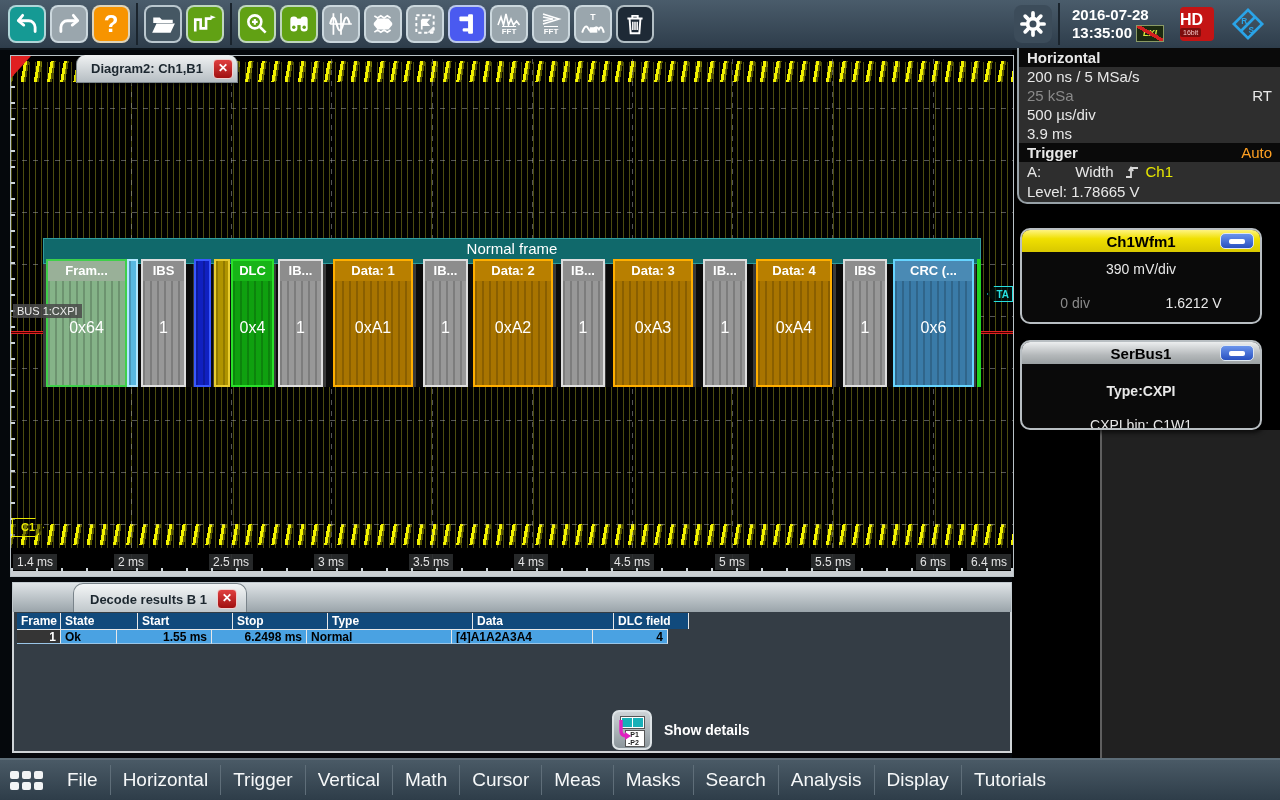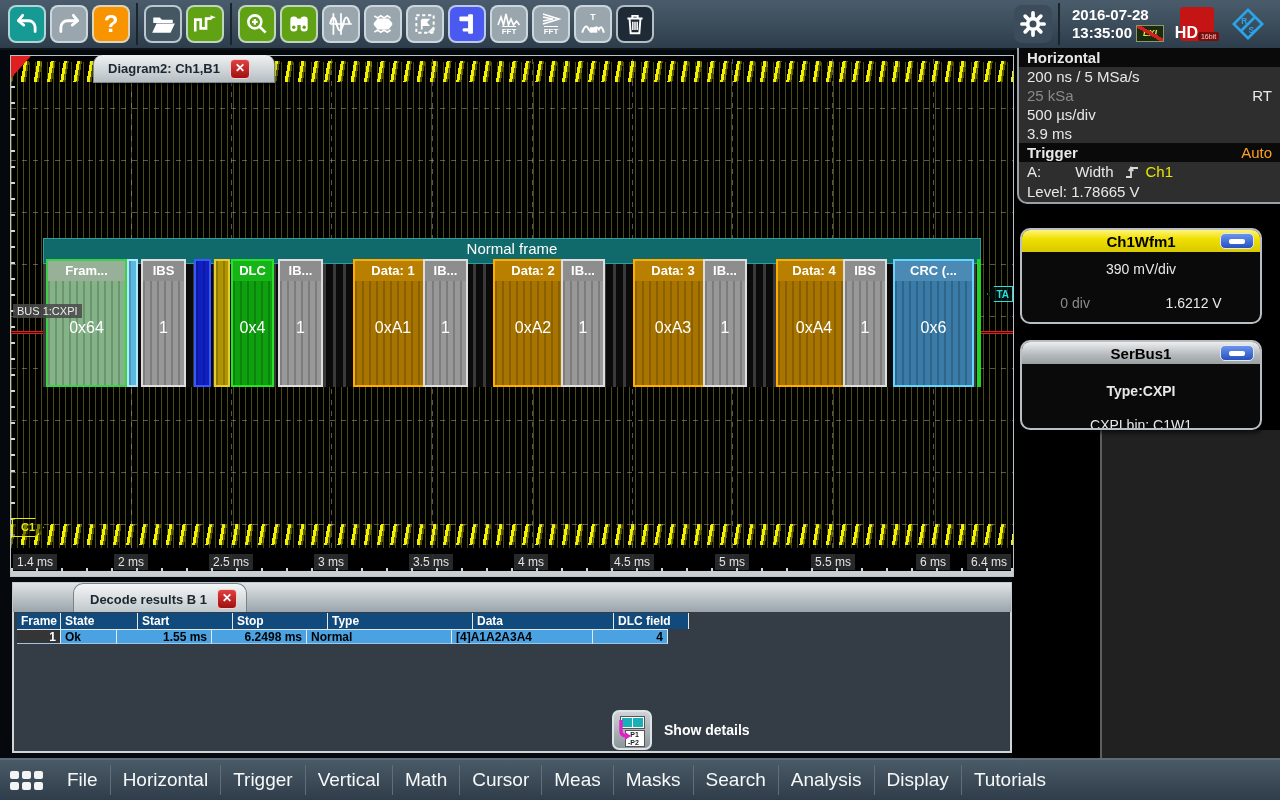--- a/index.html
+++ b/index.html
@@ -22,21 +22,21 @@
   .fftwrap span{color:#fff;font-size:8px;font-weight:bold;letter-spacing:0;border-top:1px solid #fff;padding-top:1px;}
   .tright{margin-left:auto;display:flex;align-items:center;}
   .dt{color:#fff;font-weight:bold;font-size:15px;line-height:18px;text-align:left;margin:0 8px;}
   .dtrow{display:flex;align-items:center;gap:4px;}
   .lxi{width:26px;height:15px;background:#1c2a10;border:1px solid #8a9a66;position:relative;
     display:flex;align-items:center;justify-content:center;}
   .lxi em{color:#d8e840;font-size:9px;font-weight:bold;}
   .lxi:after{content:"";position:absolute;inset:0;
     background:linear-gradient(to top right,transparent 44%,#d42020 44%,#d42020 58%,transparent 58%);}
   .hdbadge{width:34px;height:34px;background:#c41414;border-radius:4px;margin:0 8px;
-    display:flex;flex-direction:row;align-items:flex-end;justify-content:center;flex:none;}
+    display:flex;flex-direction:column;align-items:flex-start;justify-content:center;flex:none;}
   .hdbadge b{color:#fff;font-size:16px;line-height:16px;}
   .hdbadge i{font-style:normal;color:#f4c6c6;font-size:7px;background:#7c0d0d;
     padding:0 3px;border-radius:2px;line-height:9px;}
   .rslogo{margin:0 6px;}
 
   
   .diagram{position:absolute;left:10px;top:55px;width:1002px;height:520px;background:#000;
     border:1px solid #b9c2c7;box-sizing:content-box;}
   .wave-olive{position:absolute;left:0;right:0;top:6px;height:486px;
     background:repeating-linear-gradient(90deg,rgba(150,150,30,.5) 0 1px,transparent 1px 6px);}
@@ -69,42 +69,42 @@
     background-image:repeating-linear-gradient(90deg,rgba(0,0,0,.18) 0 2px,transparent 2px 7px);}
   .bk .lbl{height:20px;line-height:20px;text-align:center;font-weight:bold;font-size:13px;
     color:#fff;white-space:nowrap;overflow:hidden;}
   .bk .val{position:absolute;left:0;right:0;top:47%;text-align:center;font-size:16px;color:#fff;}
   .bk-frame{border:2px solid #3fd04a;background-color:#85b388;}
   .bk-frame .lbl{background:#99b098;}
   .bk-ibs{border:2px solid #dedede;background-color:#989898;}
   .bk-ibs .lbl{background:#8d8d8d;}
   .bk-dlc{border:2px solid #2ae02a;background-color:#0fa00f;}
   .bk-dlc .lbl{background:#17b417;}
-  .bk-data{border:2px solid #ffae00;background-color:#a87400;margin-left:20px;}
+  .bk-data{border:2px solid #ffae00;background-color:#a87400;}
   .bk-data .lbl{background:#b87f00;}
   .bk-crc{border:2px solid #66d4ff;background-color:#3a7ba8;}
   .bk-crc .lbl{background:#4a8ab4;}
   .bk-sc{border:2px solid #b0e8ff;background-color:#58b8e0;}
   .bk-sb{border:2px solid #3858ff;background-color:#1020c0;}
   .bk-sy{border:2px solid #e8cc30;background-color:#b09400;}
   .end-bar{position:absolute;left:966px;width:4px;top:203px;height:128px;background:#22d422;z-index:4;}
   .bus-label{position:absolute;left:2px;top:248px;z-index:6;background:rgba(74,74,74,.85);
     color:#ececec;font-size:11px;padding:1px 4px;white-space:nowrap;}
   .c1-tag{position:absolute;left:1px;top:462px;width:30px;height:17px;z-index:6;color:#e8e800;
     font-size:11px;font-weight:bold;line-height:17px;text-align:center;
     border:1px solid #e8e800;background:rgba(0,0,0,.5);
     clip-path:polygon(0 0,72% 0,100% 50%,72% 100%,0 100%);}
   .ta-tag{position:absolute;left:976px;top:230px;width:26px;height:16px;z-index:6;color:#28e0e0;
     font-size:10px;font-weight:bold;line-height:16px;text-align:right;padding-right:3px;
     border:1px solid #28e0e0;background:rgba(0,20,20,.6);box-sizing:border-box;
     clip-path:polygon(0 50%,28% 0,100% 0,100% 100%,28% 100%);}
-  .dia-tab{position:absolute;left:82px;top:-1px;height:27px;z-index:7;display:flex;align-items:center;
+  .dia-tab{position:absolute;left:65px;top:-1px;height:27px;z-index:7;display:flex;align-items:center;
     background:linear-gradient(#f0f2f3,#b6bec3);border:1px solid #7d878d;border-top-width:0;
     border-radius:0 0 0 0;border-top-left-radius:9px;border-top-right-radius:9px;
-    padding:0 24px 0 14px;box-shadow:0 2px 3px rgba(0,0,0,.5);}
+    padding:0 4px 0 14px;box-shadow:0 2px 3px rgba(0,0,0,.5);}
   .dia-tab b{color:#1c272f;font-size:13px;margin-right:10px;white-space:nowrap;}
   .xbtn{width:18px;height:18px;background:linear-gradient(#e04040,#a01010);border:1px solid #f0d0d0;
     border-radius:4px;color:#fff;font-size:12px;font-weight:bold;line-height:16px;text-align:center;}
 
   
   .sidebar-bg{position:absolute;left:1012px;top:50px;width:268px;height:708px;background:#000;}
   .sb-right{position:absolute;left:1100px;top:430px;width:180px;height:328px;background:#212121;
     border-left:2px solid #5f5f5f;box-sizing:border-box;}
   .hpanel{position:absolute;left:1017px;top:48px;width:263px;z-index:5;background:#2e2e2e;
     border-left:2px solid #97a1a7;border-bottom:2px solid #97a1a7;border-bottom-left-radius:10px;

